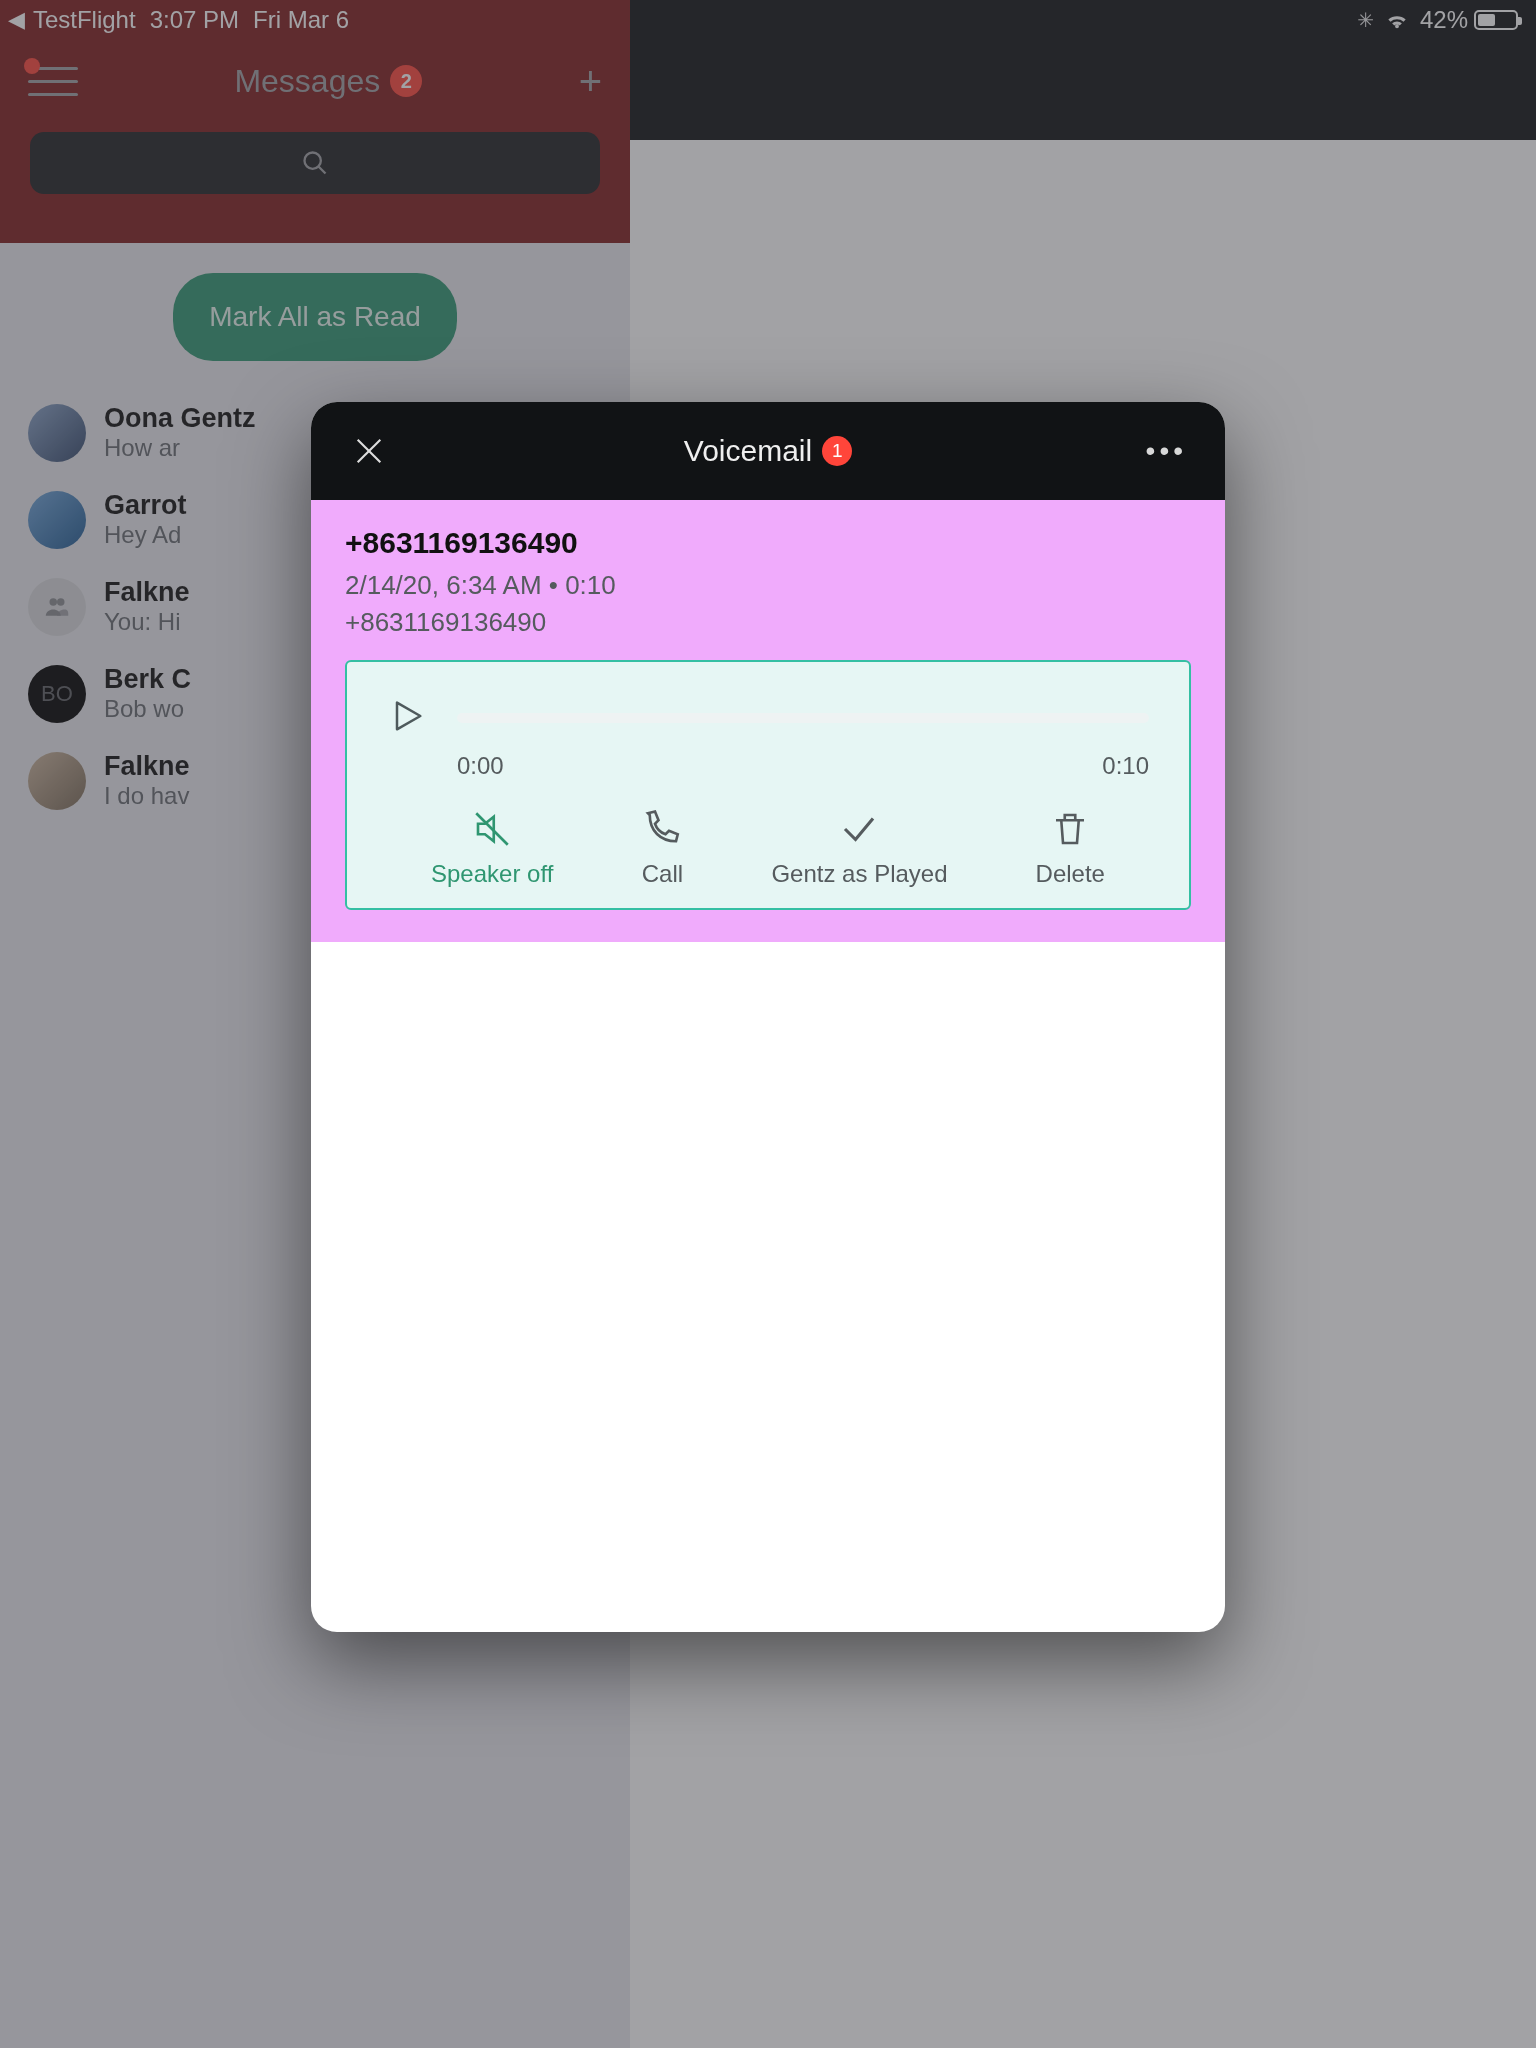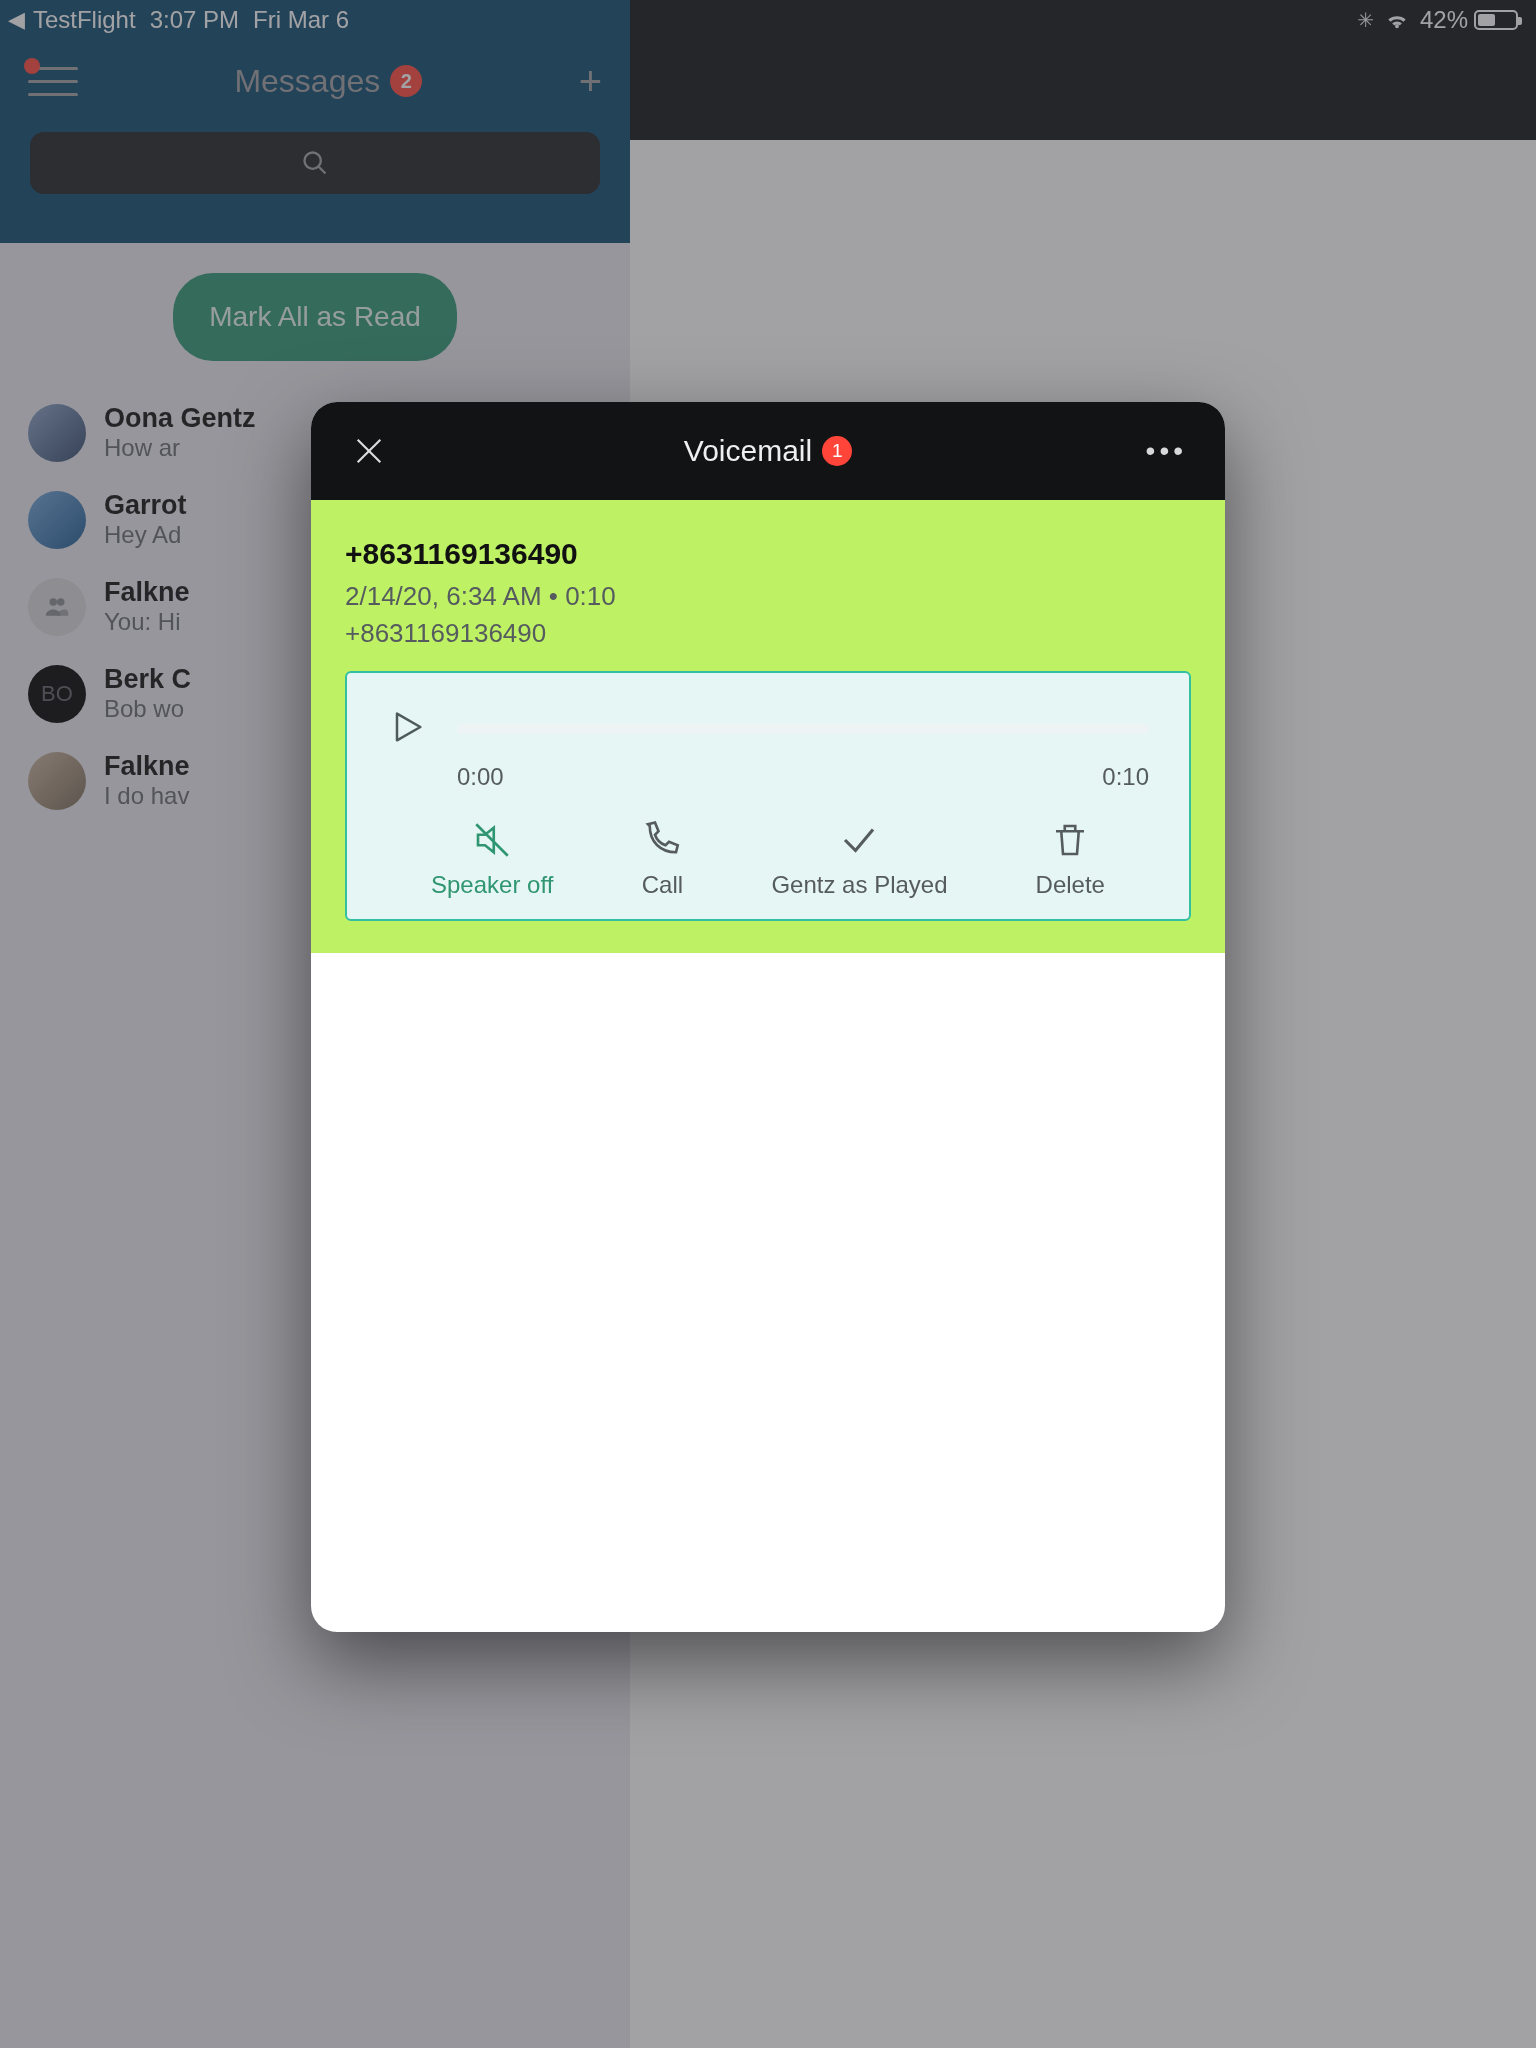--- a/index.html
+++ b/index.html
@@ -25,21 +25,21 @@
   
   .workspace {
     position: absolute; top: 0; left: 0; right: 0; bottom: 0;
     display: flex;
   }
   .sidebar {
     width: 630px; background: #e9e9ed; display: flex; flex-direction: column;
     position: relative;
   }
   .sidebar-top {
-    background: #0c4a6e; height: 243px; padding-top: 40px; text-align: center;
+    background: #7f1d1d; height: 243px; padding-top: 40px; text-align: center;
   }
   .sidebar-header {
     display: flex; align-items: center; justify-content: space-between;
     padding: 10px 28px 8px 28px; height: 80px;
   }
   .menu-btn { position: relative; width: 50px; height: 42px; display: flex; flex-direction: column; justify-content: center; gap: 10px; }
   .menu-btn .bar { height: 3px; background: #9fa0a4; border-radius: 2px; }
   .menu-dot { position: absolute; top: -2px; left: -4px; width: 16px; height: 16px; border-radius: 50%; background: #ff453a; }
   .msg-title-wrap { display: flex; align-items: center; gap: 10px; }
   .msg-title { color: #9fa0a4; font-size: 32px; font-weight: 400; }
@@ -99,21 +99,21 @@
     height: 98px; background: #111315; display: flex; align-items: center; justify-content: center; position: relative;
   }
   .modal-close { position: absolute; left: 38px; top: 50%; transform: translateY(-50%); width: 40px; height: 40px; display: flex; align-items: center; justify-content: center; cursor: pointer; }
   .modal-close svg { width: 34px; height: 34px; stroke: #ddd; }
   .modal-more { position: absolute; right: 38px; top: 50%; transform: translateY(-50%); color: #d8d8d8; font-size: 28px; letter-spacing: 4px; cursor: pointer; }
   .modal-title-wrap { display: flex; align-items: center; gap: 10px; }
   .modal-title { color: #efefef; font-size: 30px; font-weight: 400; }
   .modal-badge { width: 30px; height: 30px; border-radius: 15px; background: #ff453a; color: #fff; font-size: 19px; display: flex; align-items: center; justify-content: center; }
 
   .vm-card {
-    background: #bef264; padding: 37px 34px 32px 34px;
+    background: #f0abfc; padding: 26px 34px 32px 34px;
   }
   .vm-num { font-size: 30px; font-weight: 700; color: #111; margin-bottom: 10px; }
   .vm-meta, .vm-sub { font-size: 26px; color: #555b5e; margin-bottom: 6px; }
 
   .player {
     margin-top: 22px; border: 2px solid #34bfa3; border-radius: 6px; background: #e6f6f4;
     padding: 34px 40px 20px 40px;
   }
   .player-top { display: flex; align-items: center; gap: 30px; }
   .play-btn svg { width: 40px; height: 40px; stroke: #4e5a5c; fill: none; }

